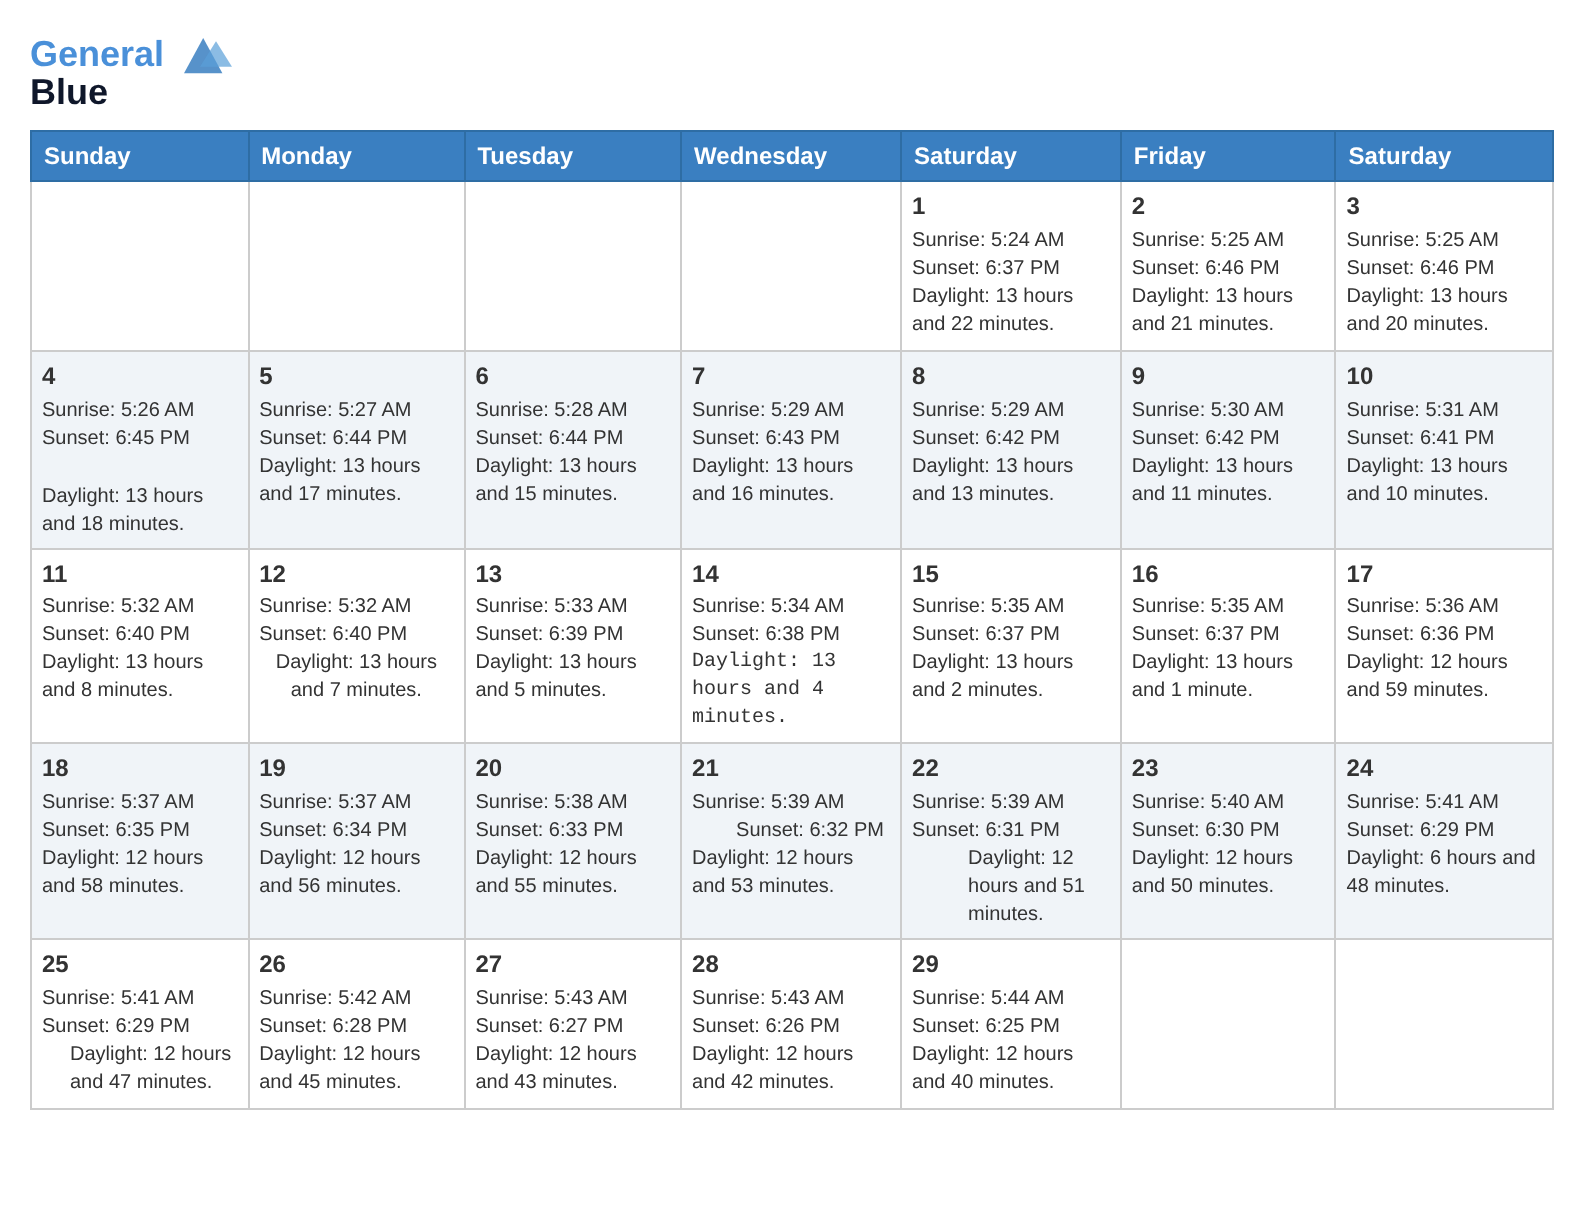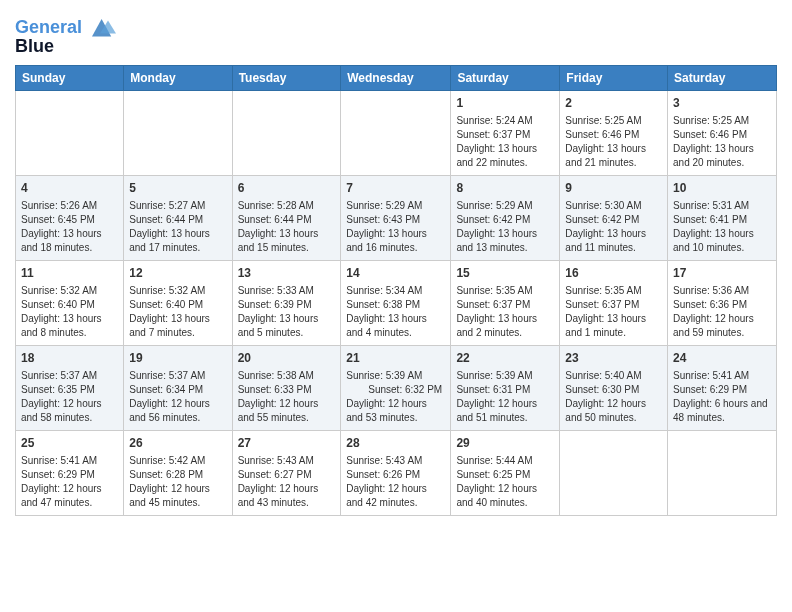--- a/index.html
+++ b/index.html
@@ -151,21 +151,21 @@
           <span style="display: block;">Sunrise: 5:25 AM</span>
           <span style="display: block;">Sunset: 6:46 PM</span>
           <span style="display: block;">Daylight: 13 hours and 20 minutes.</span>
         </td>
       </tr>
       <tr>
         <td>
           <span class="day-number">4</span>
           <span style="display: block;">Sunrise: 5:26 AM</span>
           <span style="display: block;">Sunset: 6:45 PM</span>
-          <span style="display: block;">Daylight: 13 hours and 18 minutes.</span>
+          <span style="display: block; margin-top: 15px;">Daylight: 13 hours and 18 minutes.</span>
         </td>
         <td>
           <span class="day-number">5</span>
           <span style="display: block;">Sunrise: 5:27 AM</span>
           <span style="display: block;">Sunset: 6:44 PM</span>
           <span style="display: block;">Daylight: 13 hours and 17 minutes.</span>
         </td>
         <td>
           <span class="day-number">6</span>
           <span style="display: block;">Sunrise: 5:28 AM</span>
@@ -201,33 +201,33 @@
         <td>
           <span class="day-number">11</span>
           <span style="display: block;">Sunrise: 5:32 AM</span>
           <span style="display: block;">Sunset: 6:40 PM</span>
           <span style="display: block;">Daylight: 13 hours and 8 minutes.</span>
         </td>
         <td>
           <span class="day-number">12</span>
           <span style="display: block;">Sunrise: 5:32 AM</span>
           <span style="display: block;">Sunset: 6:40 PM</span>
-          <span style="display: block;">Daylight: 13 hours and 7 minutes.</span>
+          <span style="display: block; text-align: center;">Daylight: 13 hours and 7 minutes.</span>
         </td>
         <td>
           <span class="day-number">13</span>
           <span style="display: block;">Sunrise: 5:33 AM</span>
           <span style="display: block;">Sunset: 6:39 PM</span>
           <span style="display: block;">Daylight: 13 hours and 5 minutes.</span>
         </td>
         <td>
           <span class="day-number">14</span>
           <span style="display: block;">Sunrise: 5:34 AM</span>
           <span style="display: block;">Sunset: 6:38 PM</span>
-          <span style="display: block;">Daylight: 13 hours and 4 minutes.</span>
+          <span style="display: block; font-family: Liberation Mono, monospace;">Daylight: 13 hours and 4 minutes.</span>
         </td>
         <td>
           <span class="day-number">15</span>
           <span style="display: block;">Sunrise: 5:35 AM</span>
           <span style="display: block;">Sunset: 6:37 PM</span>
           <span style="display: block;">Daylight: 13 hours and 2 minutes.</span>
         </td>
         <td>
           <span class="day-number">16</span>
           <span style="display: block;">Sunrise: 5:35 AM</span>
@@ -263,41 +263,41 @@
         <td>
           <span class="day-number">21</span>
           <span style="display: block;">Sunrise: 5:39 AM</span>
           <span style="display: block; margin-left: 22px;">Sunset: 6:32 PM</span>
           <span style="display: block;">Daylight: 12 hours and 53 minutes.</span>
         </td>
         <td>
           <span class="day-number">22</span>
           <span style="display: block;">Sunrise: 5:39 AM</span>
           <span style="display: block;">Sunset: 6:31 PM</span>
-          <span style="display: block;">Daylight: 12 hours and 51 minutes.</span>
+          <span style="display: block; margin-left: 28px;">Daylight: 12 hours and 51 minutes.</span>
         </td>
         <td>
           <span class="day-number">23</span>
           <span style="display: block;">Sunrise: 5:40 AM</span>
           <span style="display: block;">Sunset: 6:30 PM</span>
           <span style="display: block;">Daylight: 12 hours and 50 minutes.</span>
         </td>
         <td>
           <span class="day-number">24</span>
           <span style="display: block;">Sunrise: 5:41 AM</span>
           <span style="display: block;">Sunset: 6:29 PM</span>
           <span style="display: block;">Daylight: 6 hours and 48 minutes.</span>
         </td>
       </tr>
       <tr>
         <td>
           <span class="day-number">25</span>
           <span style="display: block;">Sunrise: 5:41 AM</span>
           <span style="display: block;">Sunset: 6:29 PM</span>
-          <span style="display: block;">Daylight: 12 hours and 47 minutes.</span>
+          <span style="display: block; margin-left: 14px;">Daylight: 12 hours and 47 minutes.</span>
         </td>
         <td>
           <span class="day-number">26</span>
           <span style="display: block;">Sunrise: 5:42 AM</span>
           <span style="display: block;">Sunset: 6:28 PM</span>
           <span style="display: block;">Daylight: 12 hours and 45 minutes.</span>
         </td>
         <td>
           <span class="day-number">27</span>
           <span style="display: block;">Sunrise: 5:43 AM</span>

